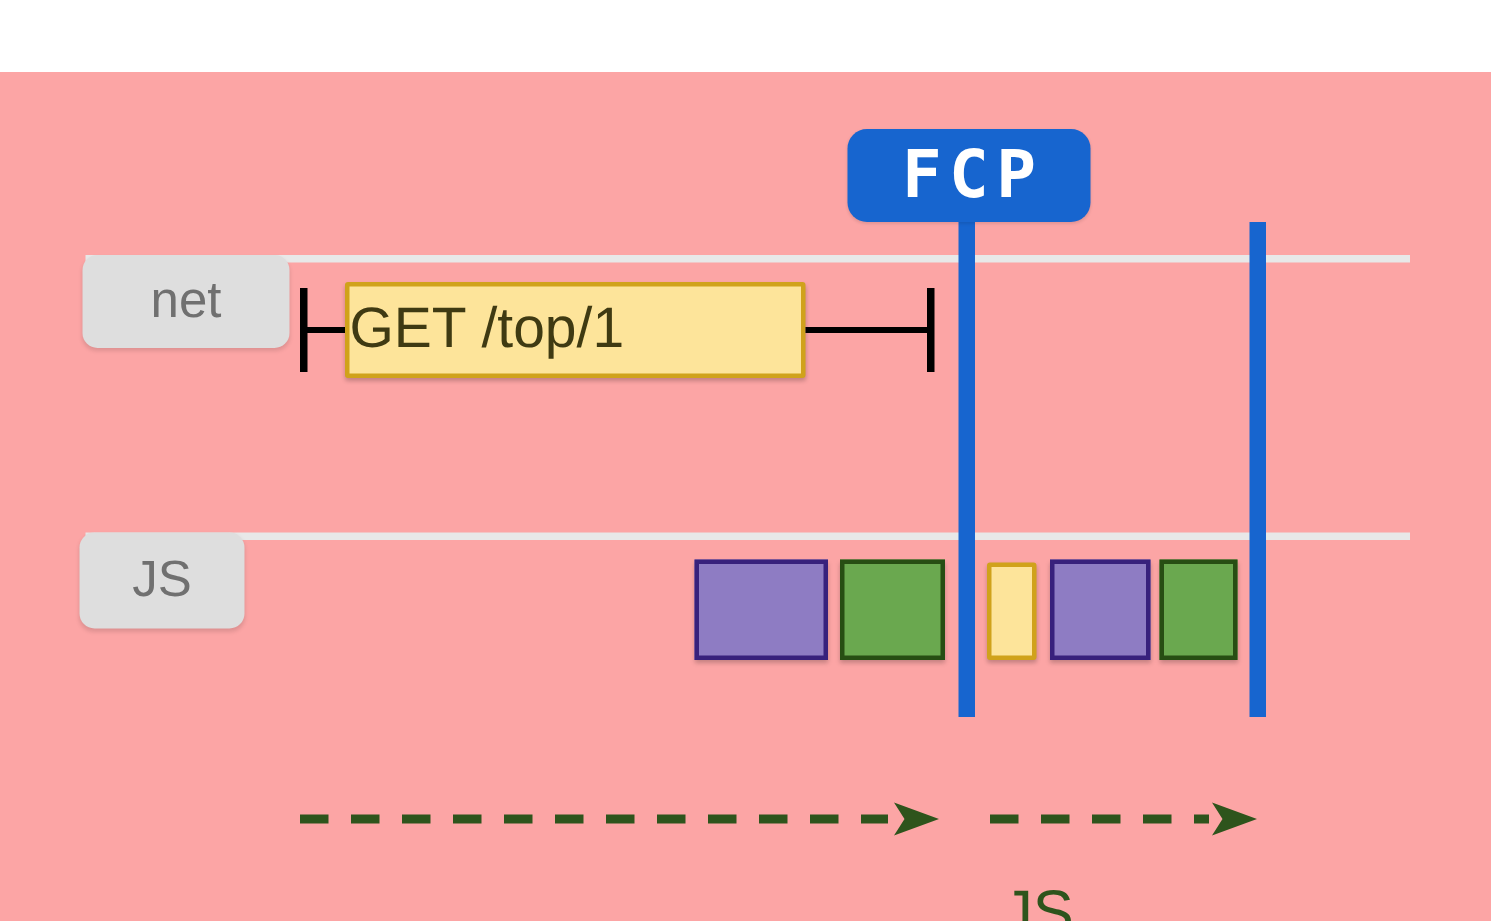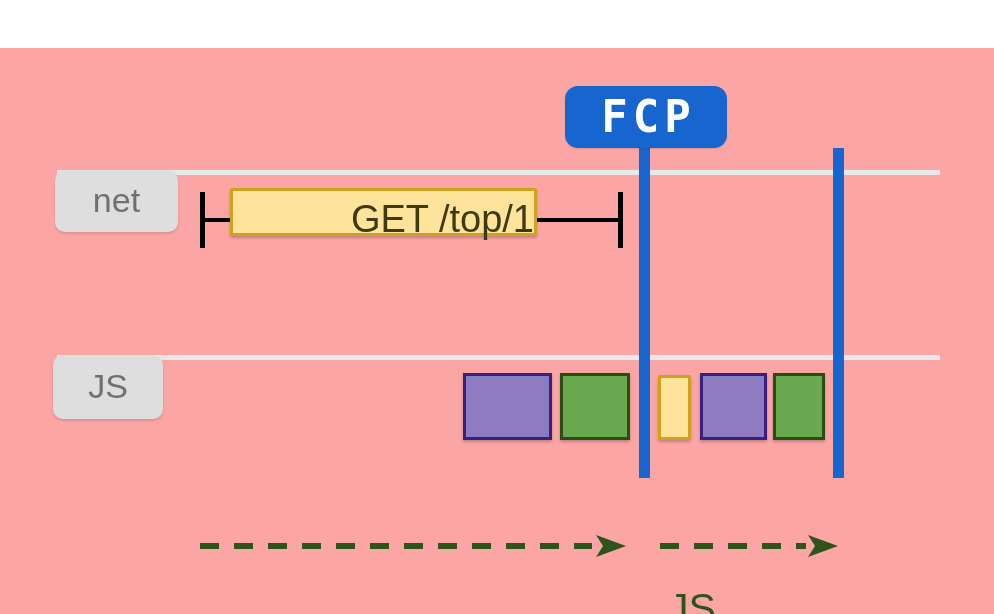--- a/index.html
+++ b/index.html
@@ -41,43 +41,43 @@
   #js-line{top:307px;}
   .track-label{
     position:absolute;
     background:var(--c-track_label_bg);
     border-radius:10px;
     color:var(--c-track_label_text);
     font-size:34px;text-align:center;
     z-index:2;
     box-shadow:0 2px 3px rgba(0,0,0,0.12);
   }
-  #net-label{left:55px;top:122px;width:123px;height:62px;line-height:60px;}
+  #net-label{left:55px;top:122px;width:138px;height:62px;line-height:60px;}
   #js-label{left:53px;top:307px;width:110px;height:64px;line-height:62px;}
   
   .whisker-bar{
     position:absolute;top:144px;width:5px;height:56px;
     background:var(--c-whisker);z-index:3;
   }
   #whisker-bar-left{left:200px;}
   #whisker-bar-right{left:618px;}
   .whisker-link{
     position:absolute;top:170px;height:4px;
     background:var(--c-whisker);z-index:3;
   }
   #whisker-link-left{left:203px;width:27px;}
   #whisker-link-right{left:537px;width:81px;}
   #network-request-bar{
-    position:absolute;left:230px;top:140px;width:307px;height:48px;
+    position:absolute;left:230px;top:140px;width:307px;height:64px;
     box-sizing:border-box;
     background:var(--c-network_fill);
     border:3px solid var(--c-network_border);
     border-radius:2px;
     color:var(--c-network_text);
-    font-size:38px;text-align:right;line-height:57px;
+    font-size:38px;text-align:left;line-height:57px;
     z-index:3;
     box-shadow:0 2px 3px rgba(0,0,0,0.22);
   }
   
   #js-task-blocks{position:absolute;left:0;top:325px;width:994px;height:67px;z-index:3;}
   .task-block{
     position:absolute;top:0;height:67px;
     box-sizing:border-box;border:3px solid #000;
     box-shadow:0 2px 3px rgba(0,0,0,0.22);
   }

